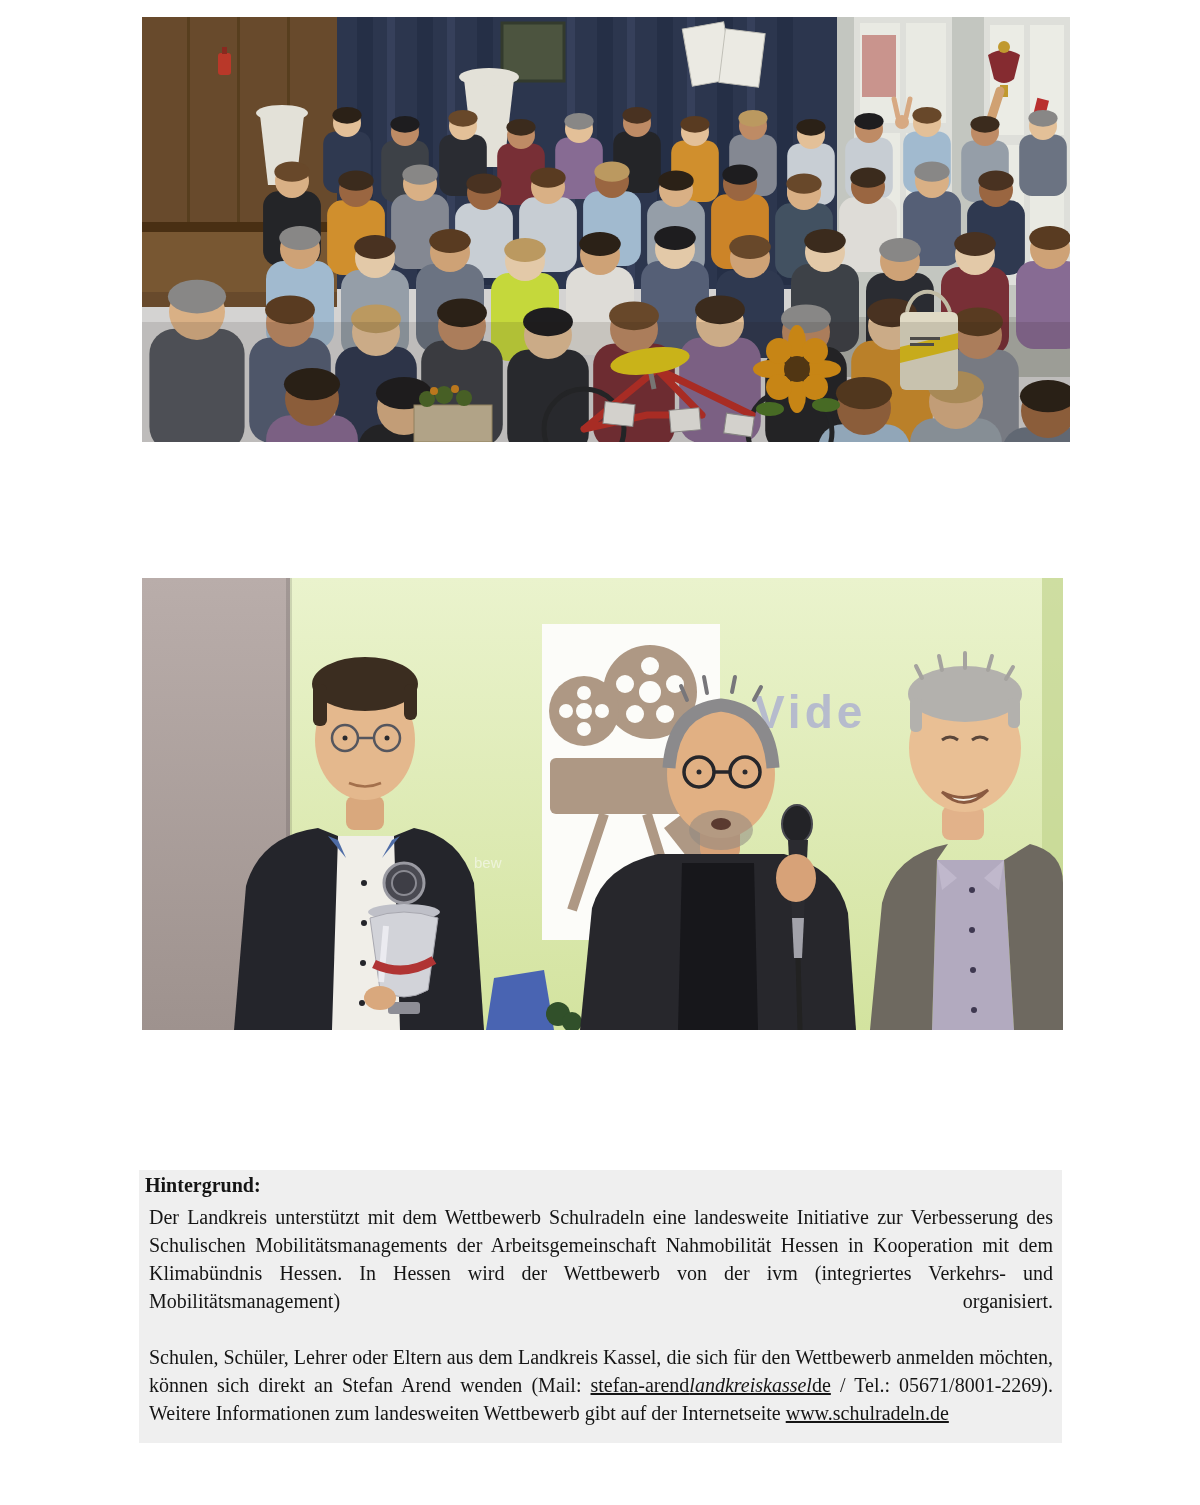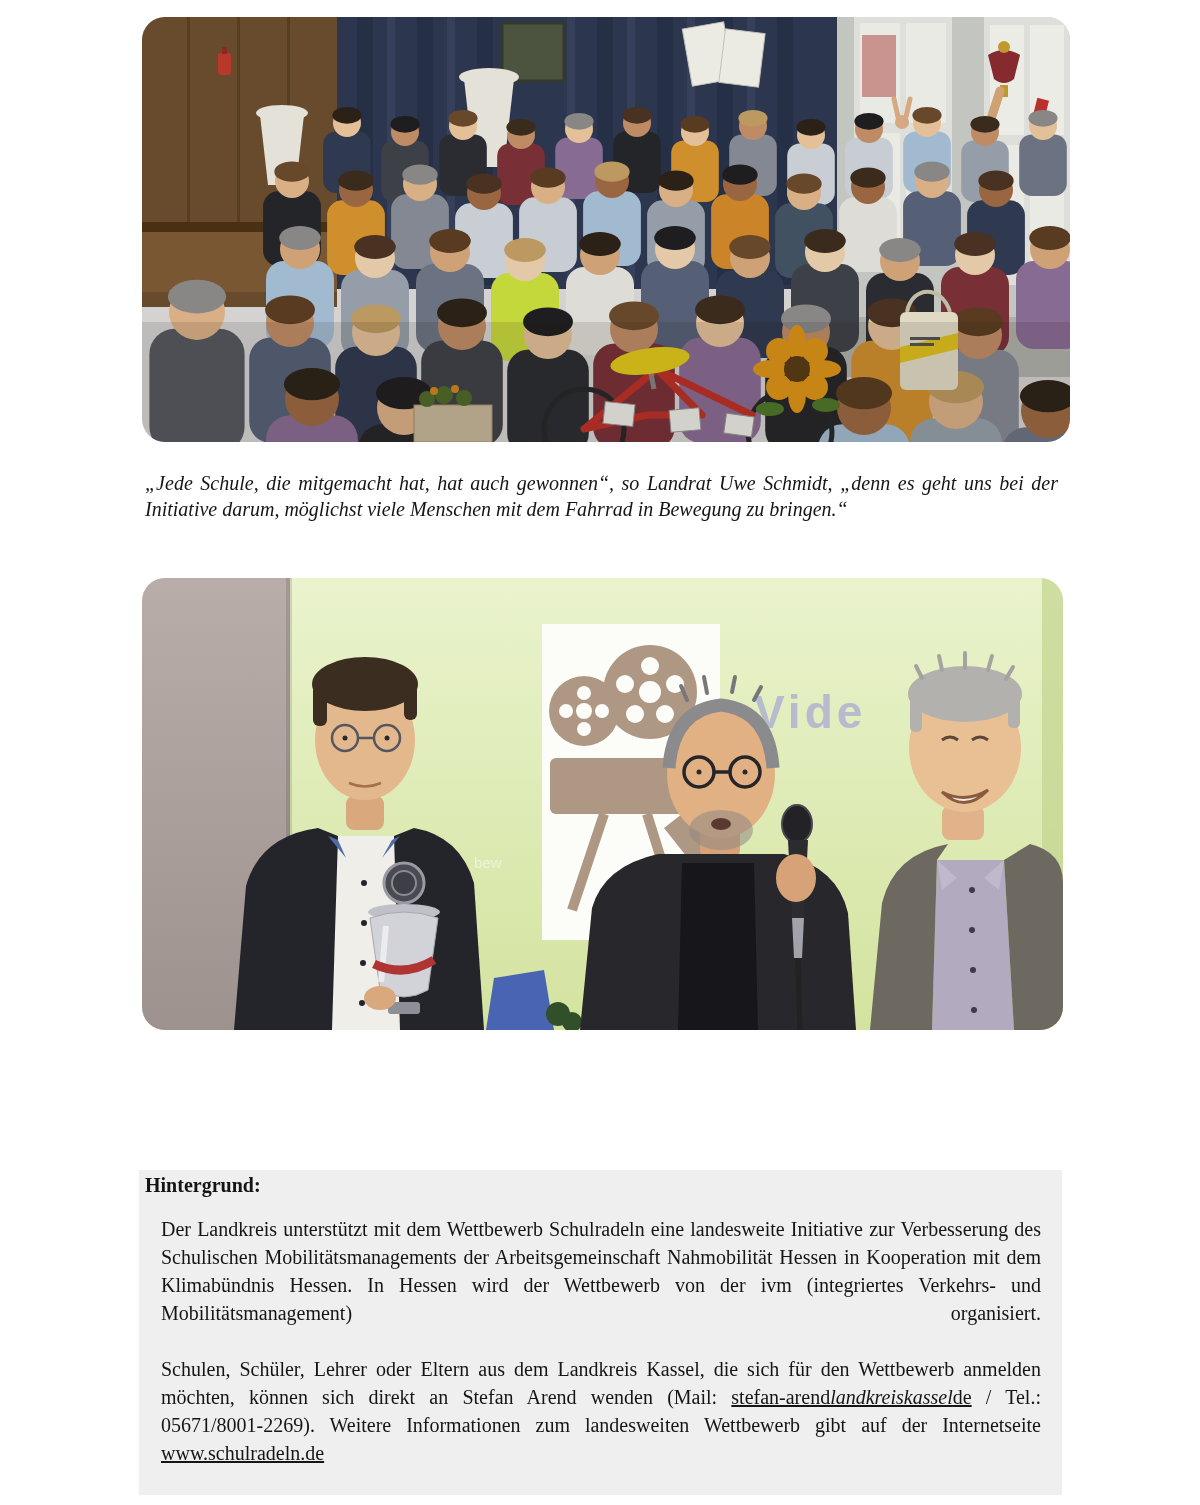--- a/index.html
+++ b/index.html
@@ -1,29 +1,29 @@
 <!DOCTYPE html>
 <html><head>
 <meta charset="utf-8">
 <style>
   html,body{margin:0;padding:0;background:#ffffff;}
   .page{position:relative;width:1200px;height:1505px;background:#fff;overflow:hidden;
         font-family:"Liberation Serif",serif;color:#151515;}
-  .photo{position:absolute;overflow:hidden;background:#ddd;border-radius:23px;}
+  .photo{position:absolute;overflow:hidden;background:#ddd;}
   .photo svg{display:block;width:100%;height:100%;}
   #photo1{left:142px;top:17px;width:928px;height:425px;}
   #photo2{left:142px;top:578px;width:921px;height:452px;}
   .quote{position:absolute;left:145px;top:470px;width:913px;margin:0;
          font-style:italic;font-size:20px;line-height:26px;text-align:justify;}
   .caption{position:absolute;left:145px;top:1062px;width:913px;margin:0;
            font-style:italic;font-size:20px;line-height:28px;text-align:justify;}
   .bgsec{position:absolute;left:139px;top:1170px;width:923px;background:#efefef;
          box-sizing:border-box;padding:1px 5px 12px 6px;font-size:20px;line-height:28px;}
   .bgsec h2{margin:0;font-size:20px;line-height:28px;font-weight:bold;}
-  .bgsec p{margin:16px;text-align:justify;}
+  .bgsec p{margin:4px;text-align:justify;}
   .p1{text-align-last:justify;}
   .p2{margin-top:28px !important;}
   .ulink{text-decoration:underline;}
   .ulink i{font-style:italic;text-decoration:underline;}
 </style>
 </head>
 <body>
 
 <div class="page">
 
@@ -296,21 +296,20 @@
         <rect x="758" y="295" width="58" height="78" rx="6" fill="#e9e4cf"></rect>
         <polygon points="758,330 816,316 816,332 758,346" fill="#e8c91e"></polygon>
         <rect x="768" y="320" width="30" height="3" fill="#555555"></rect>
         <rect x="768" y="326" width="24" height="3" fill="#555555"></rect>
       </g>
       <rect x="0" y="305" width="928" height="120" fill="#201a12" opacity="0.12"></rect>
       <rect x="0" y="0" width="928" height="425" fill="#403010" opacity="0.05"></rect>
     </svg>
   </div>
 
-  <p class="quote">„Jede Schule, die mitgemacht hat, hat auch gewonnen“, so Landrat Uwe Schmidt, „denn es geht uns bei der Initiative darum, möglichst viele Menschen mit dem Fahrrad in Bewegung zu bringen.“</p>
 
   <div class="photo" id="photo2">
     <svg viewBox="0 0 921 452" preserveAspectRatio="none">
       <defs>
         <linearGradient id="g2" x1="0" y1="0" x2="0" y2="1">
           <stop offset="0" stop-color="#eaf3cd"></stop>
             <stop offset="1" stop-color="#d3e39f"></stop>
         </linearGradient>
         <linearGradient id="gwall" x1="0" y1="0" x2="0" y2="1">
           <stop offset="0" stop-color="#b9adaa"></stop>

